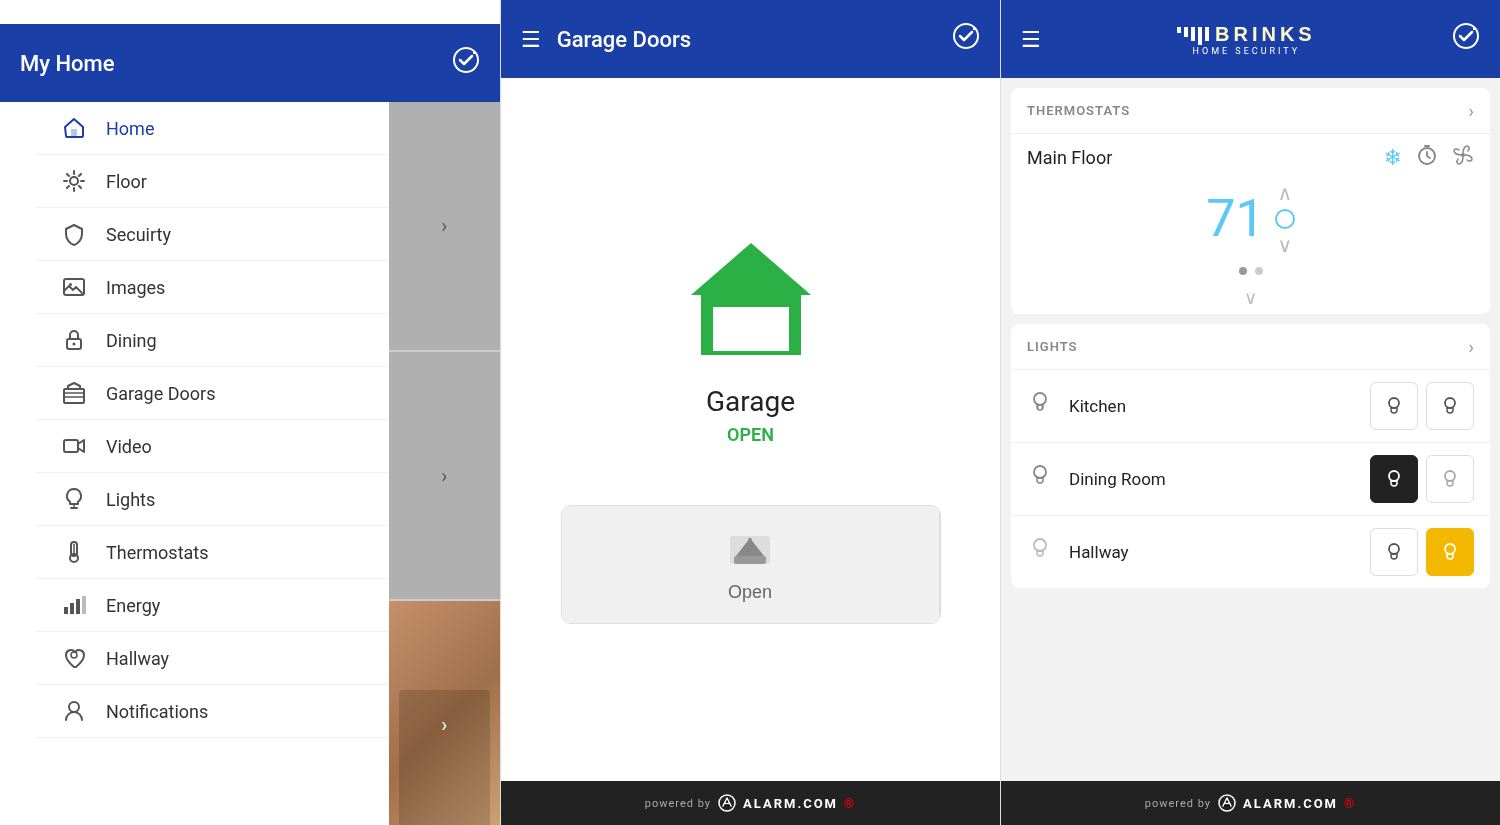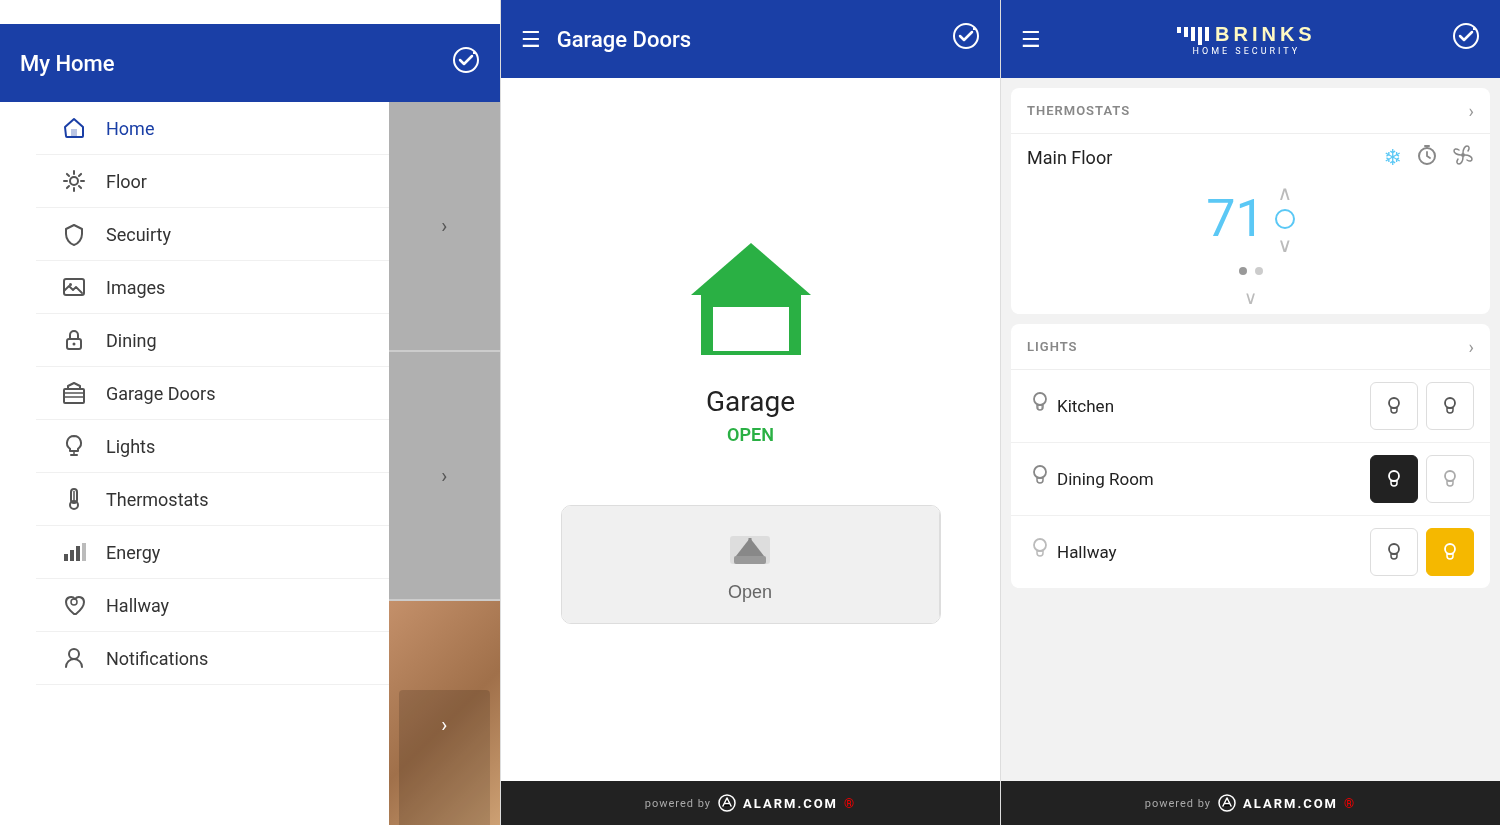--- a/index.html
+++ b/index.html
@@ -378,21 +378,21 @@
       display: flex;
       align-items: center;
       justify-content: space-between;
       padding: 12px 16px;
       border-bottom: 1px solid #f0f0f0;
     }
     .lights-row:last-child { border-bottom: none; }
     .light-left {
       display: flex;
       align-items: center;
-      gap: 4px;
+      gap: 16px;
     }
     .light-bulb-icon {
       font-size: 24px;
       color: #888;
     }
     .light-name {
       font-size: 17px;
       color: #222;
     }
     .light-btns {
@@ -510,20 +510,29 @@
           <svg width="24" height="24" viewBox="0 0 24 24" fill="none">
             <rect x="2" y="8" width="20" height="14" rx="1" stroke="#555" stroke-width="2"></rect>
             <line x1="2" y1="12" x2="22" y2="12" stroke="#555" stroke-width="1.5"></line>
             <line x1="2" y1="16" x2="22" y2="16" stroke="#555" stroke-width="1.5"></line>
             <path d="M6 8V5l6-3 6 3v3" stroke="#555" stroke-width="2" stroke-linejoin="round"></path>
           </svg>
         </span>
         <span class="sidebar-item-label">Garage Doors</span>
       </div>
 
+      <div class="sidebar-item">
+        <span class="sidebar-item-icon">
+          <svg width="24" height="24" viewBox="0 0 24 24" fill="none">
+            <rect x="2" y="6" width="14" height="12" rx="2" stroke="#555" stroke-width="2"></rect>
+            <path d="M16 10l6-4v12l-6-4V10z" stroke="#555" stroke-width="2" stroke-linejoin="round"></path>
+          </svg>
+        </span>
+        <span class="sidebar-item-label">Video</span>
+      </div>
 
       <div class="sidebar-item">
         <span class="sidebar-item-icon">
           <svg width="24" height="24" viewBox="0 0 24 24" fill="none">
             <path d="M12 2a7 7 0 00-4 12.74V17h8v-2.26A7 7 0 0012 2z" stroke="#555" stroke-width="2" stroke-linejoin="round"></path>
             <line x1="9" y1="21" x2="15" y2="21" stroke="#555" stroke-width="2" stroke-linecap="round"></line>
             <line x1="12" y1="17" x2="12" y2="21" stroke="#555" stroke-width="1.5"></line>
           </svg>
         </span>
         <span class="sidebar-item-label">Lights</span>

